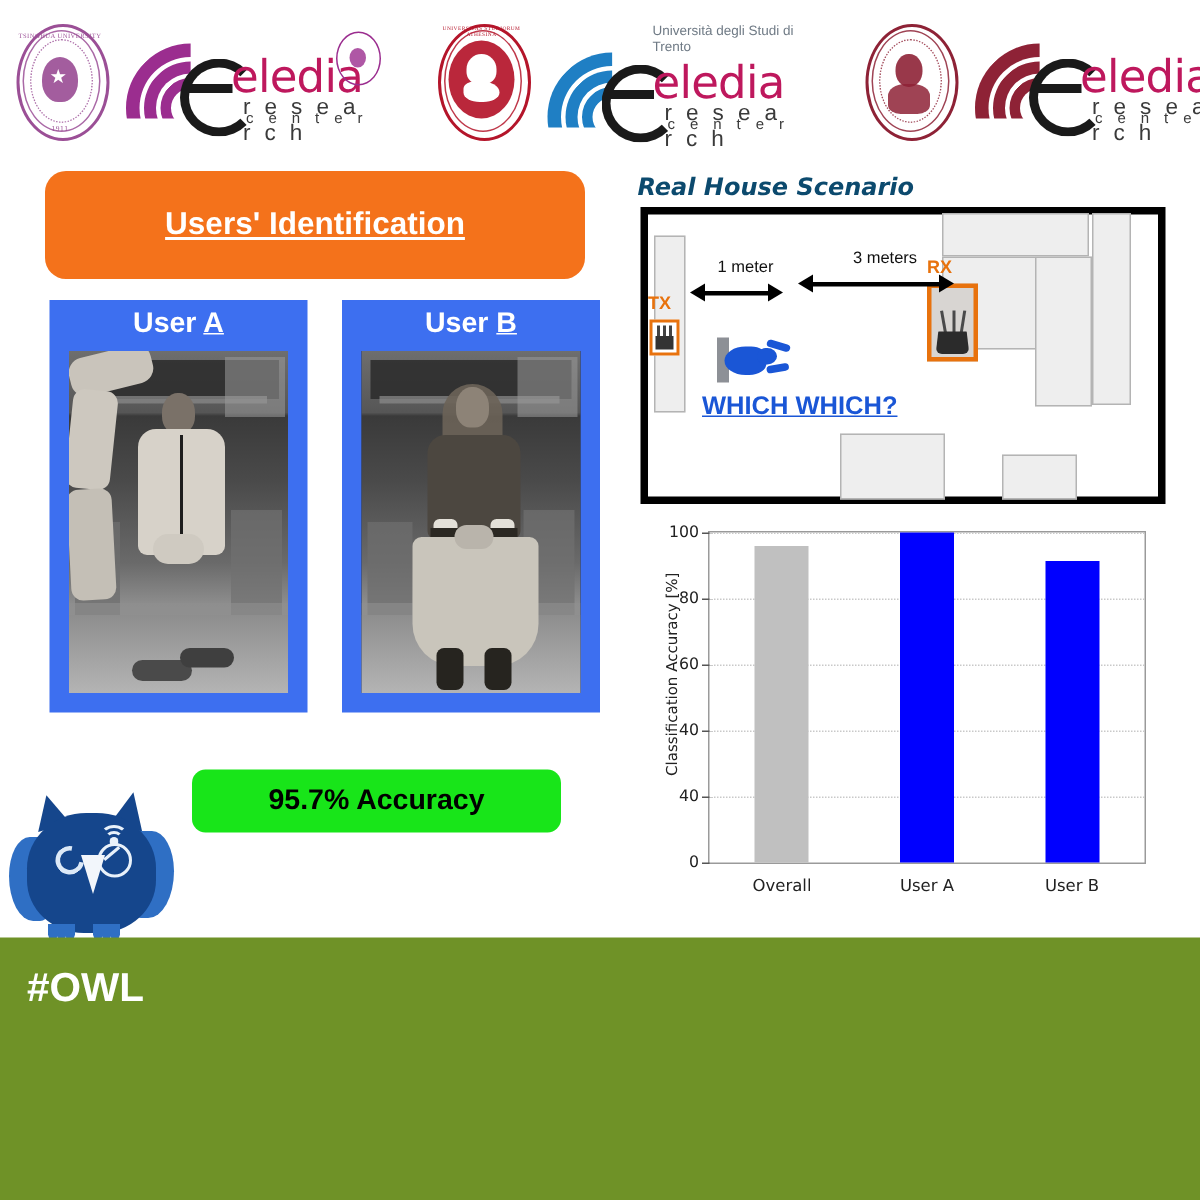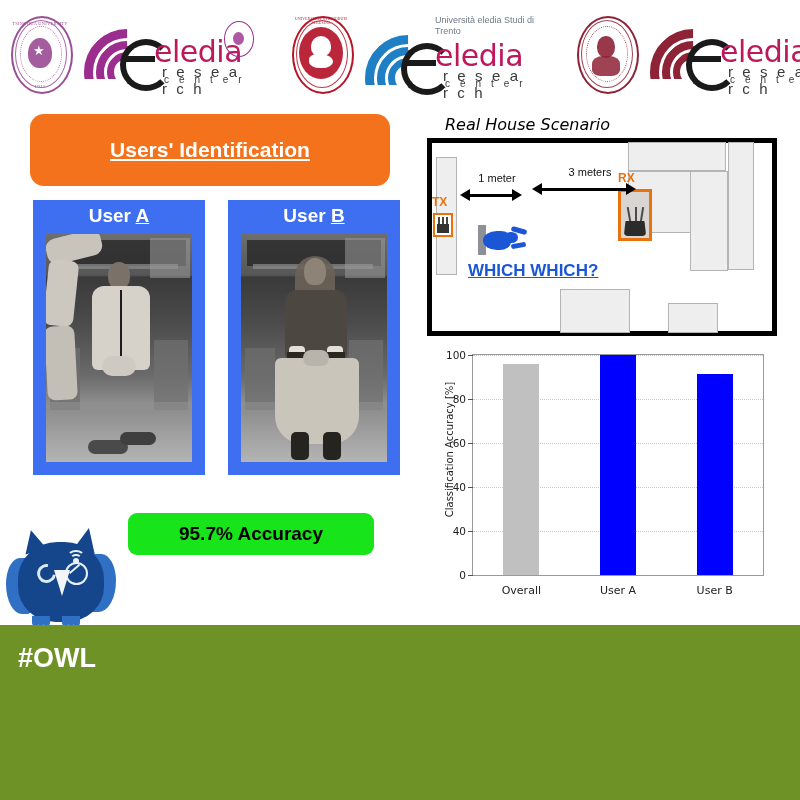--- a/index.html
+++ b/index.html
@@ -161,22 +161,22 @@
   .owl .wifi i{position:absolute;border:2px solid #e8f1fa;border-radius:50%;border-bottom-color:transparent;border-left-color:transparent;border-right-color:transparent;}
   .owl .w1{left:0;top:0;width:14px;height:10px;}
   .owl .w2{left:3px;top:4px;width:8px;height:6px;}
   .owl .w3{left:6px;top:8px;width:2px;height:2px;background:#e8f1fa;border:0;border-radius:50%;}
   .owl .footL{position:absolute;left:28px;top:88px;width:18px;height:18px;background:#2f6fc4;
     clip-path:polygon(0 0,100% 0,100% 40%,78% 100%,66% 45%,50% 100%,34% 45%,22% 100%,0 40%);}
   .owl .footR{position:absolute;left:58px;top:88px;width:18px;height:18px;background:#2f6fc4;
     clip-path:polygon(0 0,100% 0,100% 40%,78% 100%,66% 45%,50% 100%,34% 45%,22% 100%,0 40%);}
 
   
-  .fp-title{position:absolute;left:425px;top:115px;font-size:16px;font-style:italic;font-weight:normal;color:#000000;
-    font-family:"DejaVu Sans",sans-serif;margin-left:20px;}
+  .fp-title{position:absolute;left:425px;top:115px;font-size:16px;font-style:italic;font-weight:bold;color:#0c4a6e;
+    font-family:"DejaVu Sans",sans-serif;}
   .floorplan{position:absolute;left:427px;top:138px;width:350px;height:198px;border:5px solid #000;background:#fff;box-sizing:border-box;}
   .fur{position:absolute;background:#eeeeee;border:1px solid #b4b4b4;box-sizing:border-box;}
   .f-left{left:4px;top:14px;width:21px;height:118px;}
   .f-tr1{left:196px;top:-1px;width:98px;height:29px;}
   .f-tr2{left:196px;top:28px;width:96px;height:62px;}
   .f-tr3{left:258px;top:28px;width:38px;height:100px;}
   .f-tr4{left:296px;top:-1px;width:26px;height:128px;}
   .f-b1{left:128px;top:146px;width:70px;height:44px;}
   .f-b2{left:236px;top:160px;width:50px;height:30px;}
 
@@ -278,21 +278,21 @@
         <div style="position:absolute;left:26px;top:26px;width:20px;height:20px;background:#fff;border-radius:50% 50% 40% 40%"></div>
         <div style="position:absolute;left:24px;top:44px;width:24px;height:14px;background:#fff;border-radius:40% 60% 50% 50%"></div>
         <div class="rim-txt" style="top:7px;font-size:3.6px">UNIVERSITAS STUDIORUM ATHESINA</div>
       </div>
       <div class="eledia" style="color:#1f7fc4">
         <div class="arcs" style="top:16px">
             <div class="arc a1"></div>
             <div class="arc a2"></div>
             <div class="arc a3"></div>
           </div>
-        <div class="uni">Università eledia Studi di Trento</div>
+        <div class="uni">Università degli Studi di Trento</div>
         <div class="eglyph" style="top:26px"></div>
           <div class="ebar" style="top:43px"></div>
         <div class="word" style="top:21px">eledia</div>
         <div class="sub1" style="top:50px">r e s e a r c h</div>
         <div class="sub2" style="top:61px">c e n t e r</div>
       </div>
     </div>
 
     <div class="logo-group lg3">
       <div class="crest" style="color:#8e2236">

